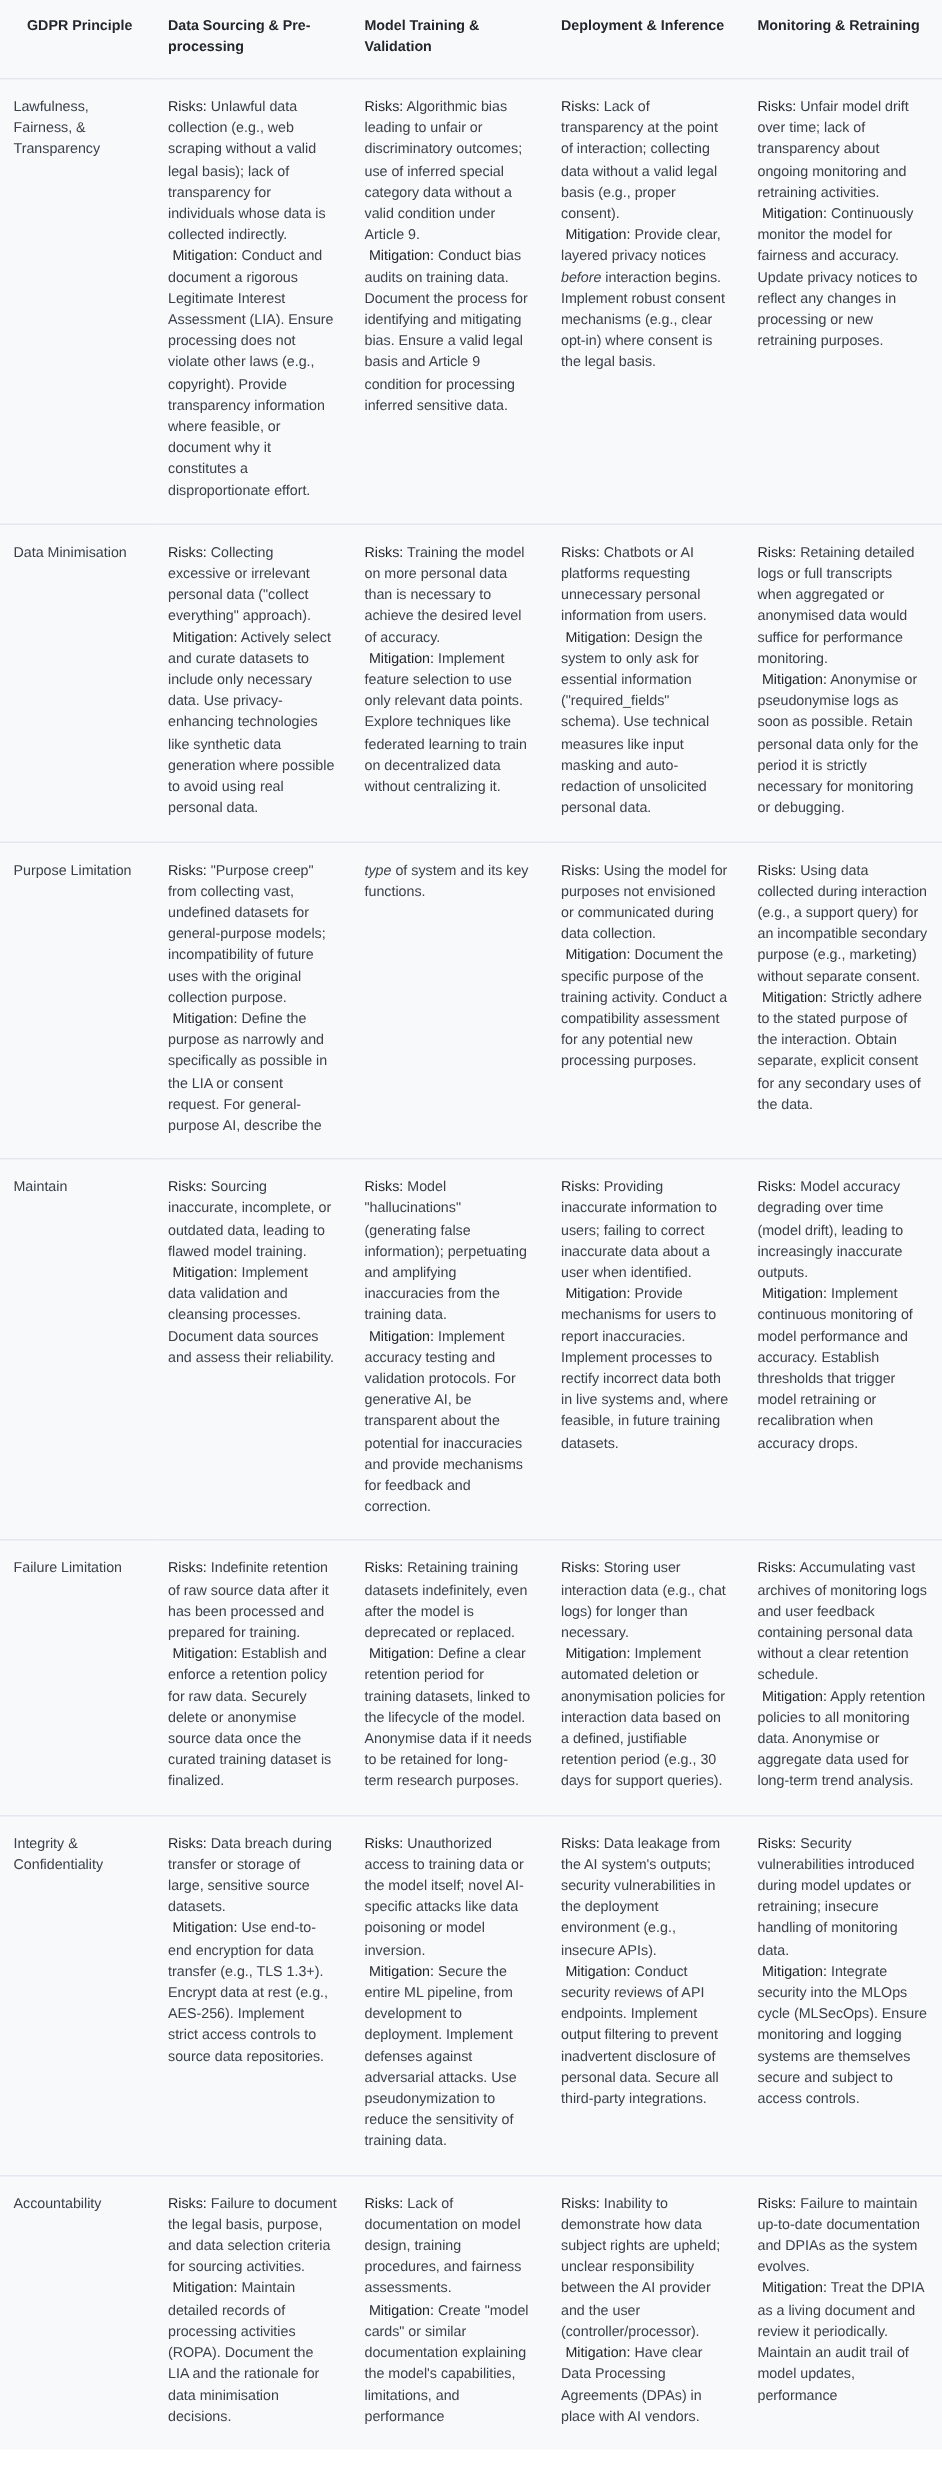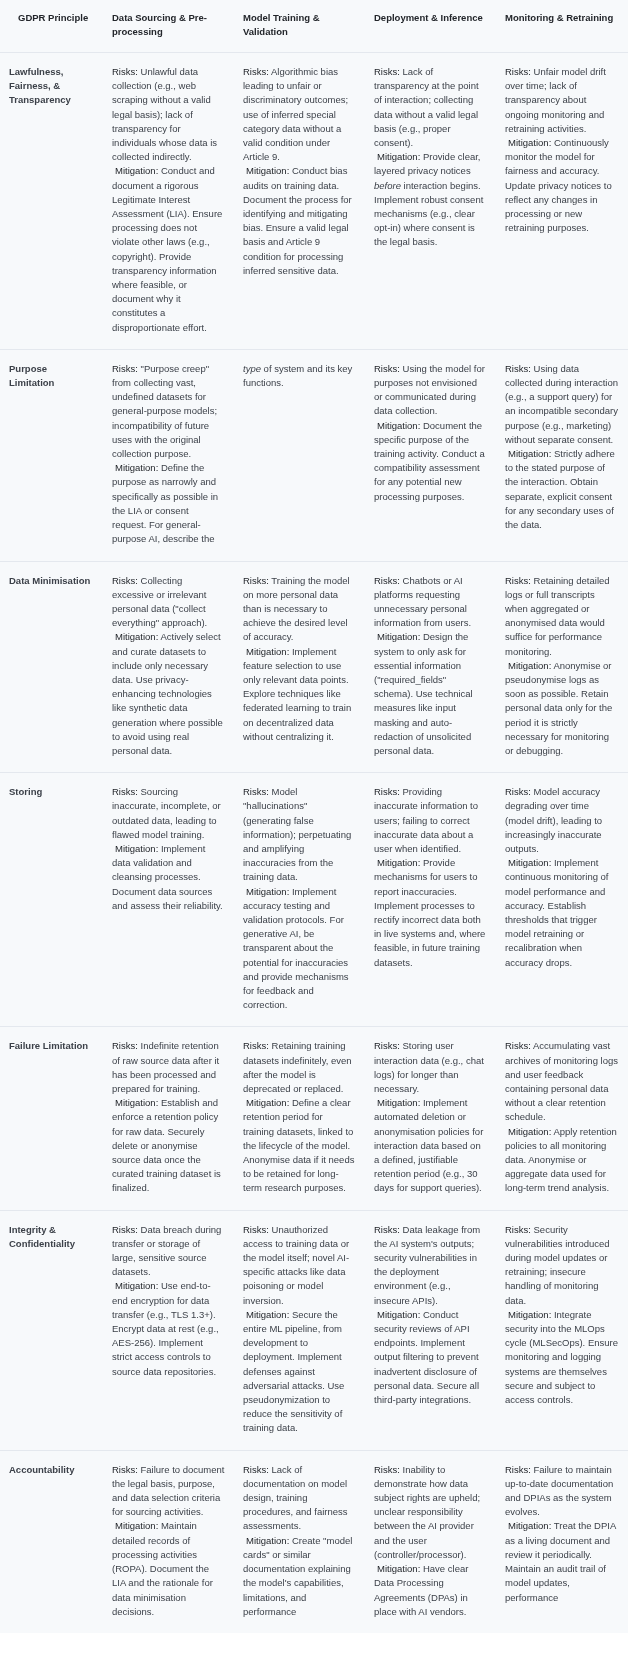--- a/index.html
+++ b/index.html
@@ -48,21 +48,21 @@
     font-size: 9.5px;
     line-height: 14.2px;
     color: #3c4149;
     padding: 12px 9px 14px 9px;
     background: #f7f9fb;
     border-bottom: 1px solid #e4e8ee;
   }
   table.matrix tbody tr:last-child td { border-bottom: none; }
 
   td.principle-cell {
-    font-weight: bold;
+    font-weight: normal;
     color: #23262b;
     padding-left: 18px;
     font-size: 9.5px;
     line-height: 14px;
   }
   .cell-body { display: block; }
   .lbl { font-weight: normal; color: #23262b; }
   .seg { display: block; }
   .seg + .seg { text-indent: 3px; }
   .em { font-style: italic; text-align: center; }
@@ -110,20 +110,47 @@
             </span>
           </td>
           <td>
             <span class="cell-body">
               <span class="seg"><span class="lbl">Risks:</span> Unfair model drift over time; lack of transparency about ongoing monitoring and retraining activities.</span>
               <span class="seg"><span class="lbl">Mitigation:</span> Continuously monitor the model for fairness and accuracy. Update privacy notices to reflect any changes in processing or new retraining purposes.</span>
             </span>
           </td>
         </tr>
         <tr>
+          <td class="principle-cell">Data Minimisation</td>
+          <td>
+            <span class="cell-body">
+              <span class="seg"><span class="lbl">Risks:</span> Collecting excessive or irrelevant personal data ("collect everything" approach).</span>
+              <span class="seg"><span class="lbl">Mitigation:</span> Actively select and curate datasets to include only necessary data. Use privacy-enhancing technologies like synthetic data generation where possible to avoid using real personal data.</span>
+            </span>
+          </td>
+          <td>
+            <span class="cell-body">
+              <span class="seg"><span class="lbl">Risks:</span> Training the model on more personal data than is necessary to achieve the desired level of accuracy.</span>
+              <span class="seg"><span class="lbl">Mitigation:</span> Implement feature selection to use only relevant data points. Explore techniques like federated learning to train on decentralized data without centralizing it.</span>
+            </span>
+          </td>
+          <td>
+            <span class="cell-body">
+              <span class="seg"><span class="lbl">Risks:</span> Chatbots or AI platforms requesting unnecessary personal information from users.</span>
+              <span class="seg"><span class="lbl">Mitigation:</span> Design the system to only ask for essential information ("required_fields" schema). Use technical measures like input masking and auto-redaction of unsolicited personal data.</span>
+            </span>
+          </td>
+          <td>
+            <span class="cell-body">
+              <span class="seg"><span class="lbl">Risks:</span> Retaining detailed logs or full transcripts when aggregated or anonymised data would suffice for performance monitoring.</span>
+              <span class="seg"><span class="lbl">Mitigation:</span> Anonymise or pseudonymise logs as soon as possible. Retain personal data only for the period it is strictly necessary for monitoring or debugging.</span>
+            </span>
+          </td>
+        </tr>
+        <tr>
           <td class="principle-cell">Purpose Limitation</td>
           <td>
             <span class="cell-body">
               <span class="seg"><span class="lbl">Risks:</span> "Purpose creep" from collecting vast, undefined datasets for general-purpose models; incompatibility of future uses with the original collection purpose.</span>
               <span class="seg"><span class="lbl">Mitigation:</span> Define the purpose as narrowly and specifically as possible in the LIA or consent request. For general-purpose AI, describe the</span>
             </span>
           </td>
           <td>
             <span class="cell-body">
               <span class="seg"><span class="em">type</span> of system and its key functions.</span>
@@ -136,48 +163,21 @@
             </span>
           </td>
           <td>
             <span class="cell-body">
               <span class="seg"><span class="lbl">Risks:</span> Using data collected during interaction (e.g., a support query) for an incompatible secondary purpose (e.g., marketing) without separate consent.</span>
               <span class="seg"><span class="lbl">Mitigation:</span> Strictly adhere to the stated purpose of the interaction. Obtain separate, explicit consent for any secondary uses of the data.</span>
             </span>
           </td>
         </tr>
         <tr>
-          <td class="principle-cell">Data Minimisation</td>
-          <td>
-            <span class="cell-body">
-              <span class="seg"><span class="lbl">Risks:</span> Collecting excessive or irrelevant personal data ("collect everything" approach).</span>
-              <span class="seg"><span class="lbl">Mitigation:</span> Actively select and curate datasets to include only necessary data. Use privacy-enhancing technologies like synthetic data generation where possible to avoid using real personal data.</span>
-            </span>
-          </td>
-          <td>
-            <span class="cell-body">
-              <span class="seg"><span class="lbl">Risks:</span> Training the model on more personal data than is necessary to achieve the desired level of accuracy.</span>
-              <span class="seg"><span class="lbl">Mitigation:</span> Implement feature selection to use only relevant data points. Explore techniques like federated learning to train on decentralized data without centralizing it.</span>
-            </span>
-          </td>
-          <td>
-            <span class="cell-body">
-              <span class="seg"><span class="lbl">Risks:</span> Chatbots or AI platforms requesting unnecessary personal information from users.</span>
-              <span class="seg"><span class="lbl">Mitigation:</span> Design the system to only ask for essential information ("required_fields" schema). Use technical measures like input masking and auto-redaction of unsolicited personal data.</span>
-            </span>
-          </td>
-          <td>
-            <span class="cell-body">
-              <span class="seg"><span class="lbl">Risks:</span> Retaining detailed logs or full transcripts when aggregated or anonymised data would suffice for performance monitoring.</span>
-              <span class="seg"><span class="lbl">Mitigation:</span> Anonymise or pseudonymise logs as soon as possible. Retain personal data only for the period it is strictly necessary for monitoring or debugging.</span>
-            </span>
-          </td>
-        </tr>
-        <tr>
-          <td class="principle-cell">Storing</td>
+          <td class="principle-cell">Maintain</td>
           <td>
             <span class="cell-body">
               <span class="seg"><span class="lbl">Risks:</span> Sourcing inaccurate, incomplete, or outdated data, leading to flawed model training.</span>
               <span class="seg"><span class="lbl">Mitigation:</span> Implement data validation and cleansing processes. Document data sources and assess their reliability.</span>
             </span>
           </td>
           <td>
             <span class="cell-body">
               <span class="seg"><span class="lbl">Risks:</span> Model "hallucinations" (generating false information); perpetuating and amplifying inaccuracies from the training data.</span>
               <span class="seg"><span class="lbl">Mitigation:</span> Implement accuracy testing and validation protocols. For generative AI, be transparent about the potential for inaccuracies and provide mechanisms for feedback and correction.</span>

